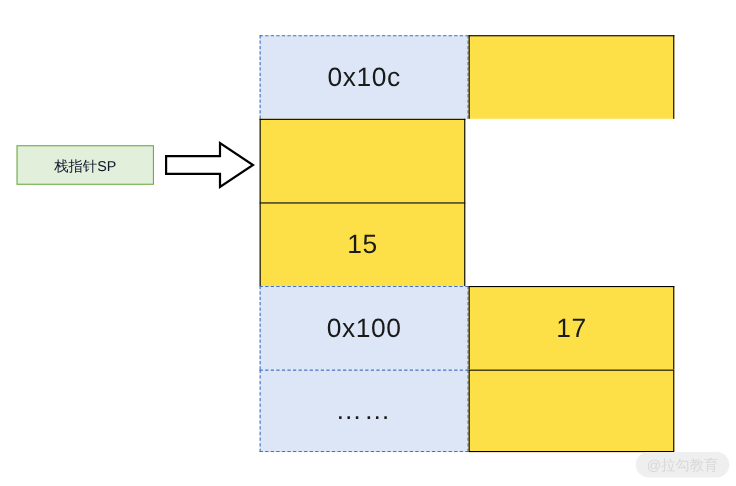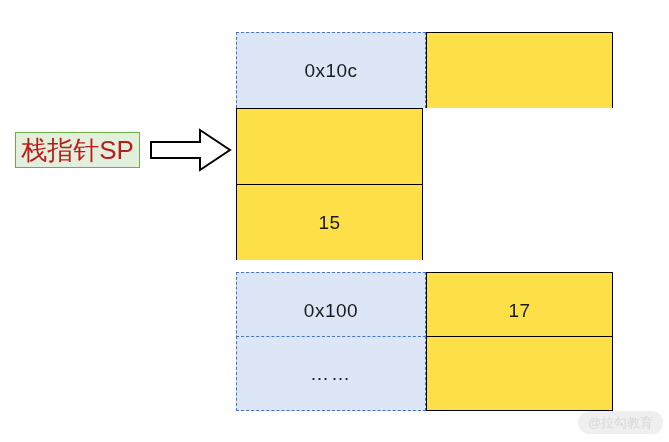--- a/index.html
+++ b/index.html
@@ -31,22 +31,22 @@
     width: 125px;
     height: 36px;
     background: #e2efda;
     border: 1px solid #70ad47;
     box-sizing: border-box;
     display: flex;
     align-items: center;
     justify-content: center;
   }
   .sp-box-label {
-    font-size: 26px;
-    color: #b91c1c;
+    font-size: 13px;
+    color: #0f172a;
     line-height: 1;
     white-space: nowrap;
   }
 
   
   .arrow {
     position: absolute;
     left: 150px;
     top: 128px;
     width: 82px;
@@ -88,21 +88,21 @@
     border-bottom-width: 0;
     box-sizing: border-box;
     display: flex;
     align-items: center;
     justify-content: center;
   }
   .mem-row.last .val-cell {
     border-bottom-width: 1.6px;
   }
   .cell-text {
-    font-size: 19px;
+    font-size: 24px;
     color: #1a1a1a;
     line-height: 1;
     letter-spacing: 0.5px;
     white-space: nowrap;
   }
   .cell-text.dots {
     letter-spacing: 2px;
   }
 
   
@@ -156,21 +156,21 @@
         <span class="cell-text"></span>
       </div>
     </div>
 
     <div class="mem-row" style="top:152px;height:76px;">
       <div class="val-cell">
         <span class="cell-text">15</span>
       </div>
     </div>
 
-    <div class="mem-row" style="top:240px;height:76px;">
+    <div class="mem-row" style="top:228px;height:76px;">
       <div class="addr-cell">
         <span class="cell-text">0x100</span>
       </div>
       <div class="val-cell">
         <span class="cell-text">17</span>
       </div>
     </div>
 
     <div class="mem-row last" style="top:304px;height:75px;">
       <div class="addr-cell">

